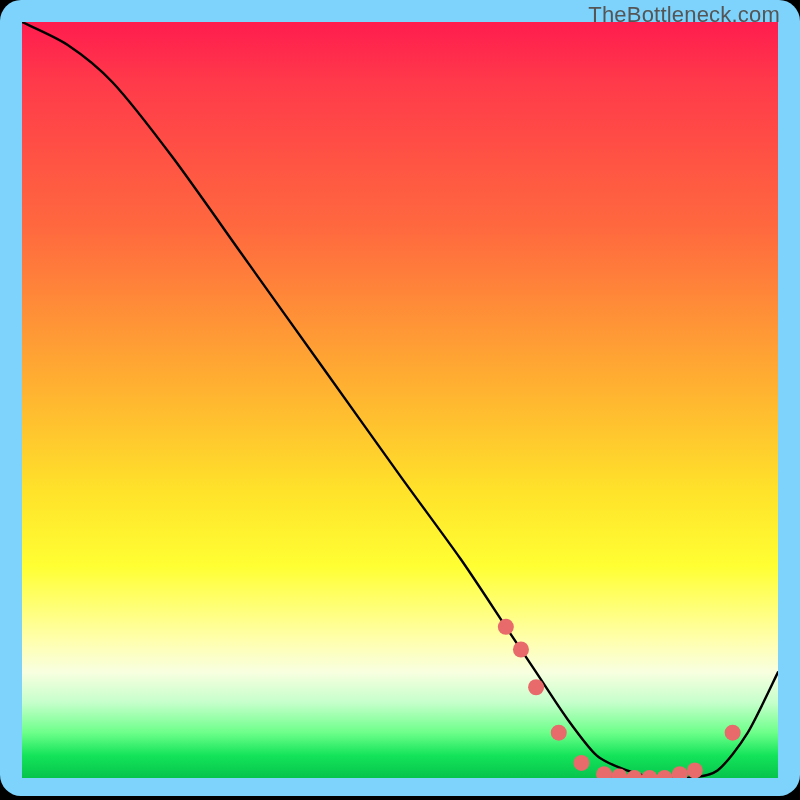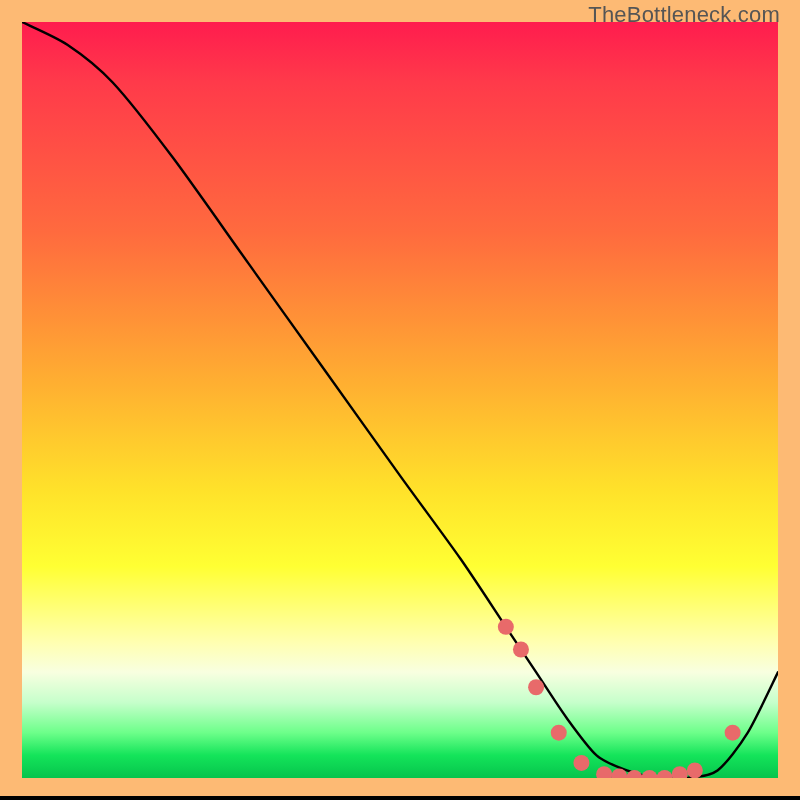--- a/index.html
+++ b/index.html
@@ -8,21 +8,22 @@
     width: 800px;
     height: 800px;
     background: #000;
     overflow: hidden;
     font-family: Arial, Helvetica, sans-serif;
   }
   .outer {
     position: relative;
     width: 800px;
     height: 796px;
-    background: #fdba74;
+    background: #7dd3fc;
+    border-radius: 21px;
   }
   .plot-frame {
     position: absolute;
     left: 22px;
     top: 22px;
     width: 756px;
     height: 756px;
     box-sizing: border-box;
     
     background: linear-gradient(

